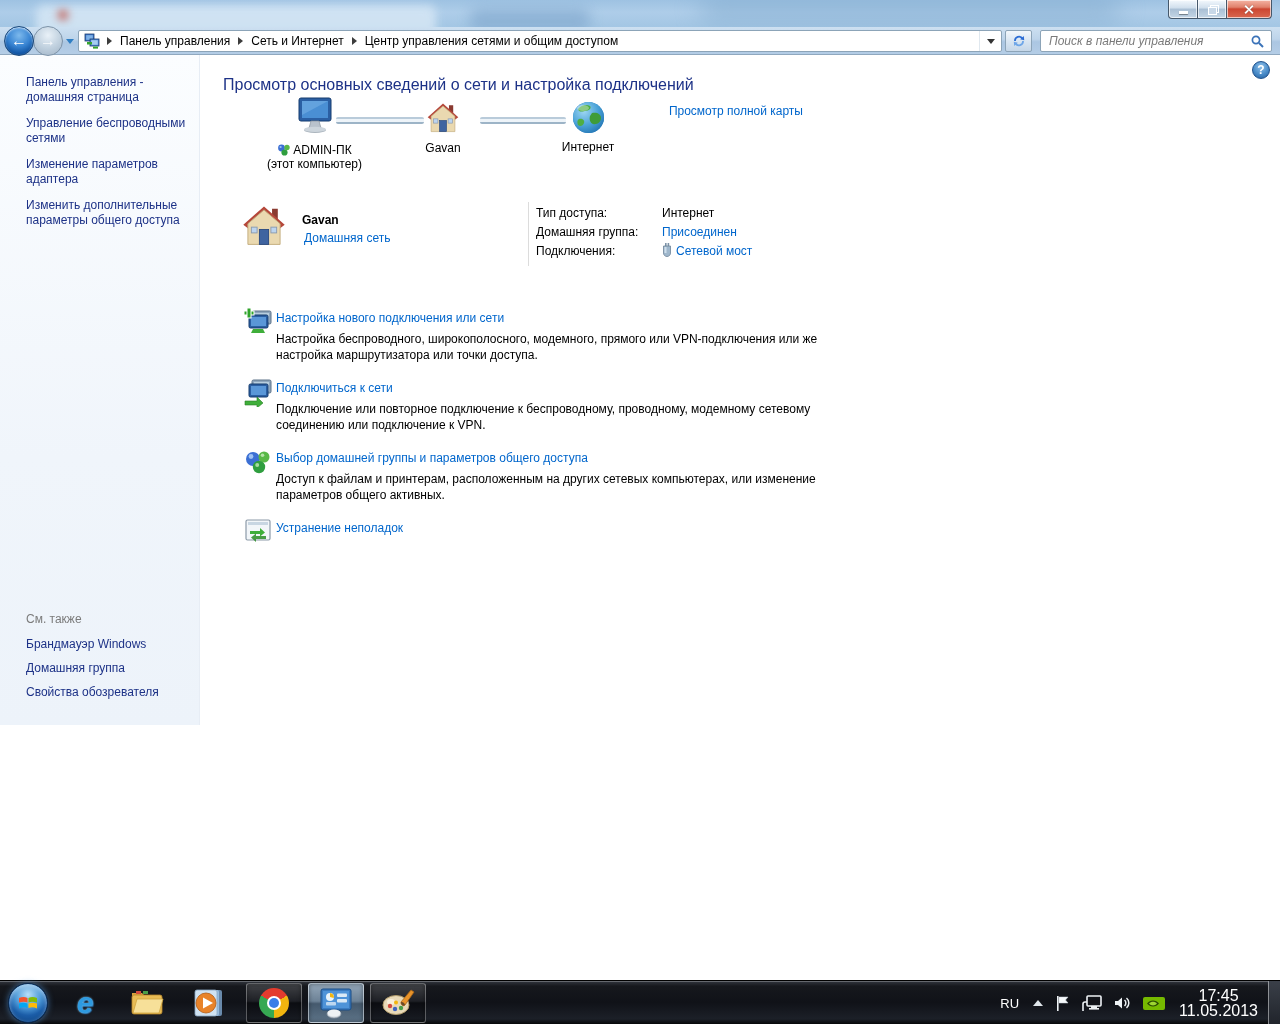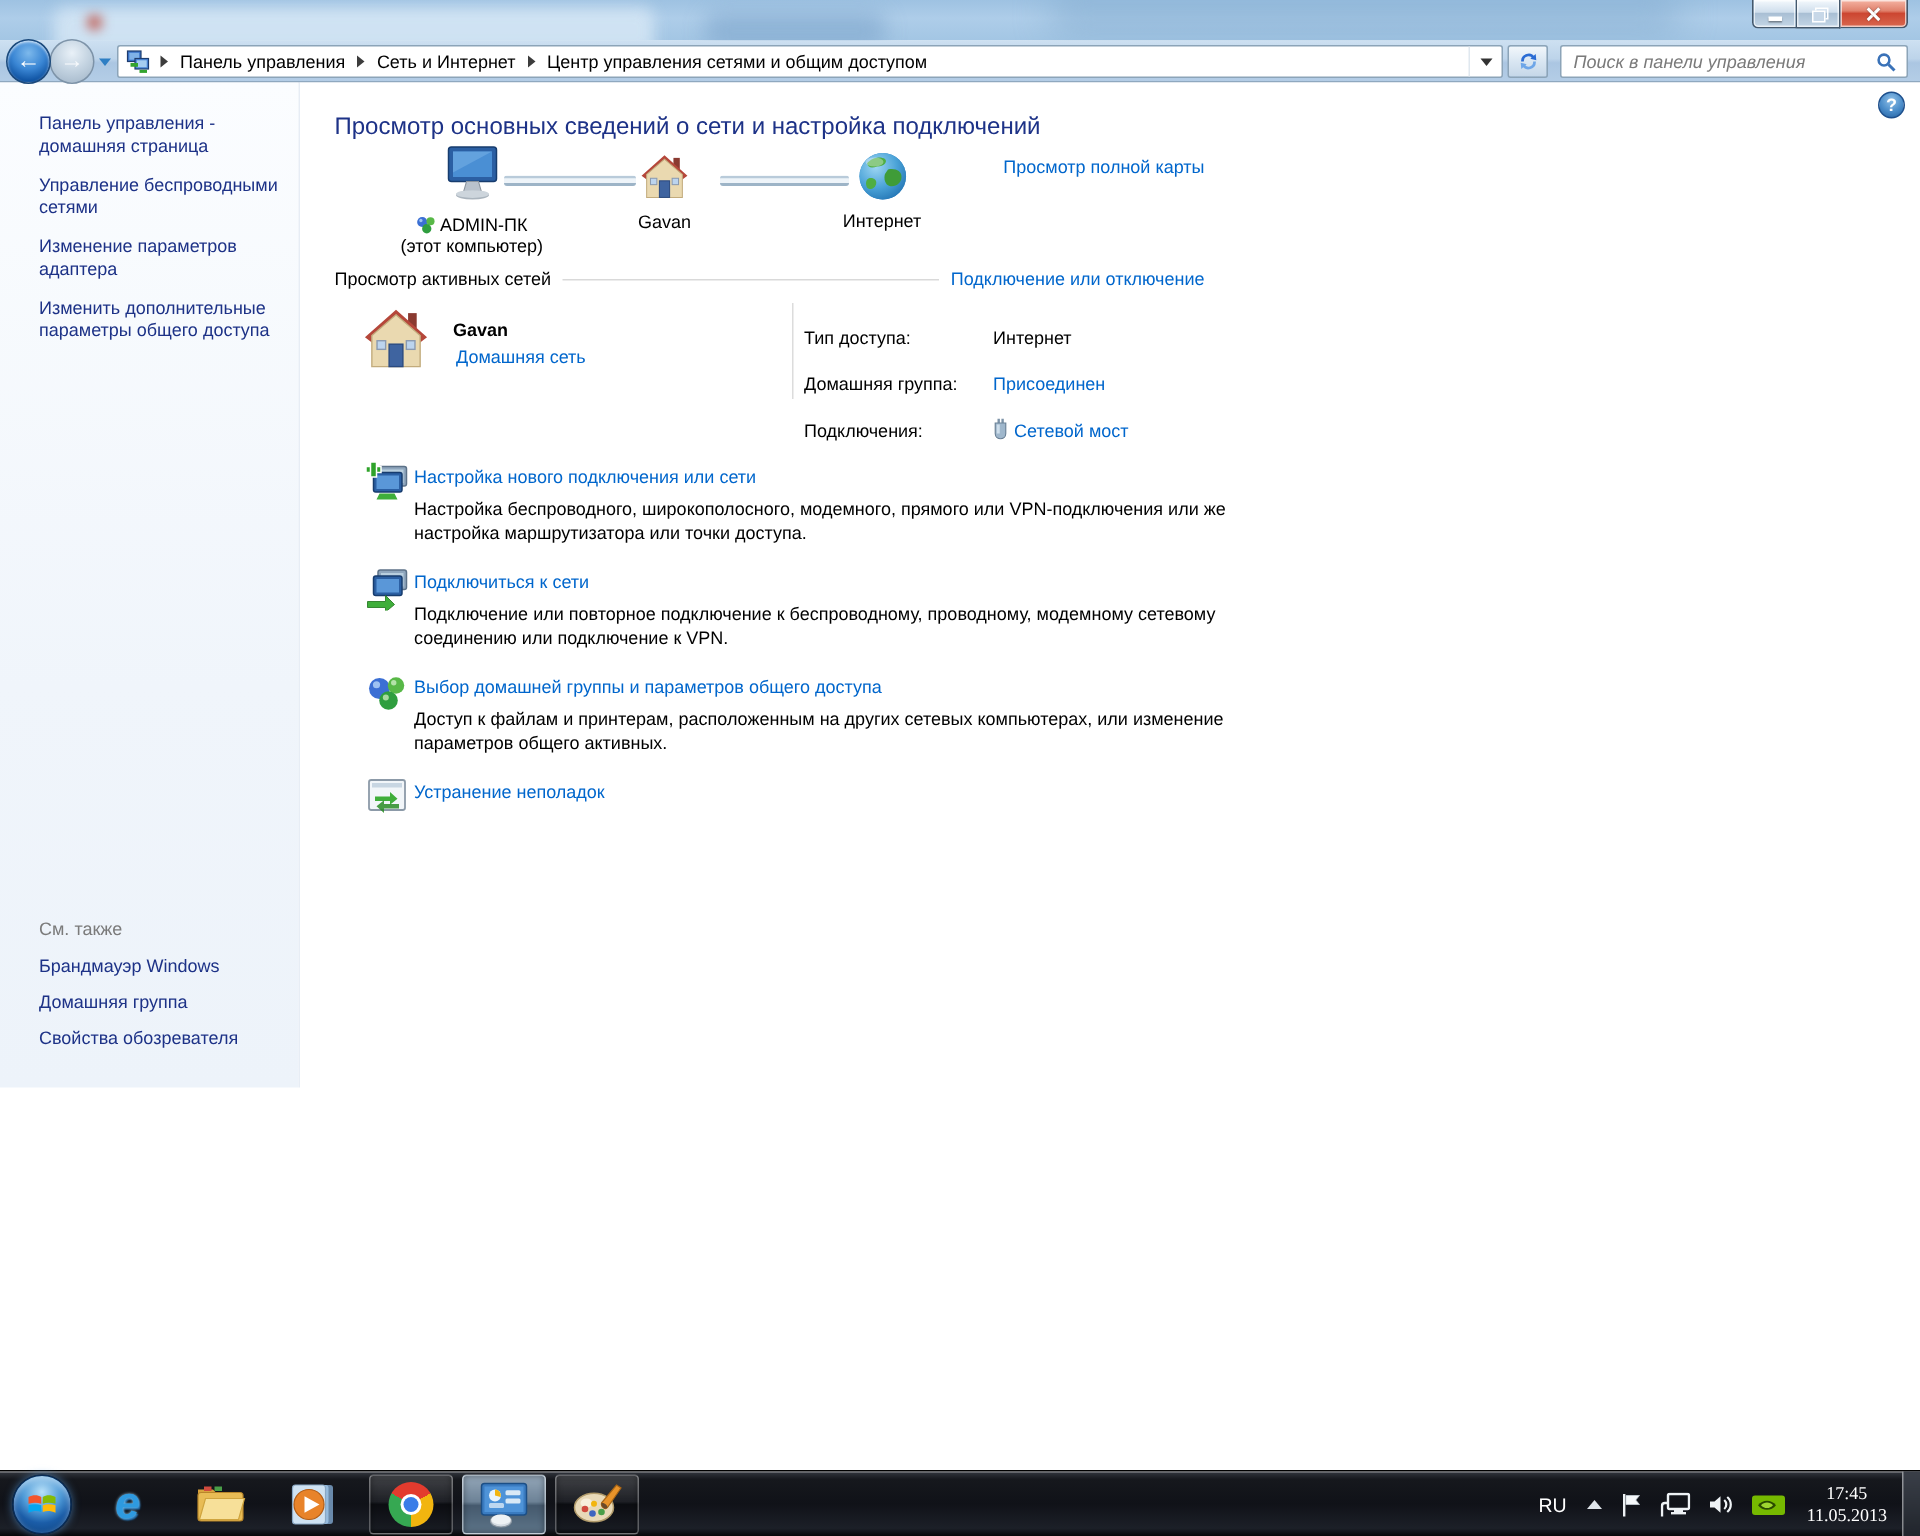--- a/index.html
+++ b/index.html
@@ -101,21 +101,21 @@
   
   .sec-header { position:absolute; left:23px; width:580px; display:flex; align-items:center; }
   .sec-header .line { flex:1; height:1px; background:#d9d9d9; margin:0 8px; }
 
   
   .an-house { position:absolute; left:41px; top:148px; }
   .an-name { position:absolute; left:102px; top:158px; font-weight:bold; }
   .an-type { position:absolute; left:104px; top:176px; }
   .an-divider { position:absolute; left:328px; top:147px; width:1px; height:64px; background:#dcdcdc; }
   .an-details { position:absolute; left:336px; top:148px; }
-  .an-row { display:flex; height:19px; align-items:center;margin-top:12px; }
+  .an-row { display:flex; height:19px; align-items:center; }
   .an-label { width:126px; }
   .an-value { display:flex; align-items:center; gap:4px; }
 
   
   .task { position:absolute; left:43px; width:600px; }
   .task-icon { position:absolute; left:0; top:0; width:30px; height:30px; }
   .task-title { position:absolute; left:33px; top:4px; color:#0066cc; cursor:pointer; }
   .task-desc { position:absolute; left:33px; top:24px; width:580px; line-height:16px; }
 
   
@@ -133,21 +133,21 @@
     display:flex; align-items:center; justify-content:center; box-shadow:inset 0 0 4px rgba(0,0,0,.4); }
   .tb-btn.active { background:linear-gradient(180deg,#93a6b8 0%,#6d8296 45%,#45596d 52%,#5d7488 100%);
     border-color:rgba(255,255,255,.45); }
   .ie-e { font-size:30px; font-style:italic; font-weight:bold; color:#2e9ae0;
     text-shadow:0 0 2px #9bd4f5, 1px 1px 1px #1565a8; }
   .tray { position:absolute; right:0; top:0; height:44px; display:flex; align-items:center; }
   .tray-lang { color:#fff; font-size:13px; padding:4px 8px; }
   .tray-item { padding:0 6px; display:flex; align-items:center; }
   .tray-up { width:0; height:0; border-left:5px solid transparent; border-right:5px solid transparent;
     border-bottom:6px solid #dfe5ea; }
-  .tray-clock { color:#fff; text-align:center; font-size:12px; line-height:15px; padding:0 10px 0 8px;font-family:Liberation Serif, serif; }
+  .tray-clock { color:#fff; text-align:center; font-size:16px; line-height:15px; padding:0 10px 0 8px; }
   .show-desktop { width:12px; height:44px; border-left:1px solid rgba(255,255,255,.45);
     background:linear-gradient(180deg,#3a3f48,#20242b); }
 </style>
 </head>
 <body>
 
 <div class="screen">
 
   <div class="titlebar">
     <div class="bg-blur1"></div>
@@ -285,25 +285,20 @@
         <path d="M6,8 C9,4 15,3 18,5 C20,7 17,10 13,10 C9,11 7,11 6,8 Z" fill="#4fae43"></path>
         <path d="M20,12 C25,11 29,13 29,17 C29,21 25,24 21,23 C18,22 17,18 18,15 Z" fill="#3f9c38"></path>
         <path d="M7,18 C10,17 13,19 12,22 C11,25 8,26 6,24 C5,22 5,19 7,18 Z" fill="#4fae43"></path>
         <ellipse cx="11" cy="7" rx="6" ry="3" fill="#ffffff" opacity="0.35"></ellipse>
       </svg>
       <div class="map-label">Интернет</div>
     </div>
 
     <div class="full-map-link lnk">Просмотр полной карты</div>
 
-    <div class="sec-header" style="top:124px;">
-      <span>Просмотр активных сетей</span>
-      <span class="line"></span>
-      <span class="lnk">Подключение или отключение</span>
-    </div>
 
     <div class="an-house">
       <svg width="46" height="46" viewBox="0 0 40 40">
         <rect x="27" y="5" width="5" height="9" fill="#8a3a30"></rect>
         <path d="M2,19 L20,3 L38,19 L34,22 L20,10 L6,22 Z" fill="#b5473a"></path>
         <path d="M20,6 L34,18 L34,36 L6,36 L6,18 Z" fill="#ead9b0" stroke="#c2ab7c" stroke-width="0.8"></path>
         <rect x="16" y="23" width="8" height="13" fill="#3f64a0" stroke="#2a4a80" stroke-width="0.8"></rect>
         <rect x="9" y="21" width="5" height="5" fill="#bcd4ee" stroke="#8a9ab0" stroke-width="0.8"></rect>
         <rect x="26" y="21" width="5" height="5" fill="#bcd4ee" stroke="#8a9ab0" stroke-width="0.8"></rect>
       </svg>

